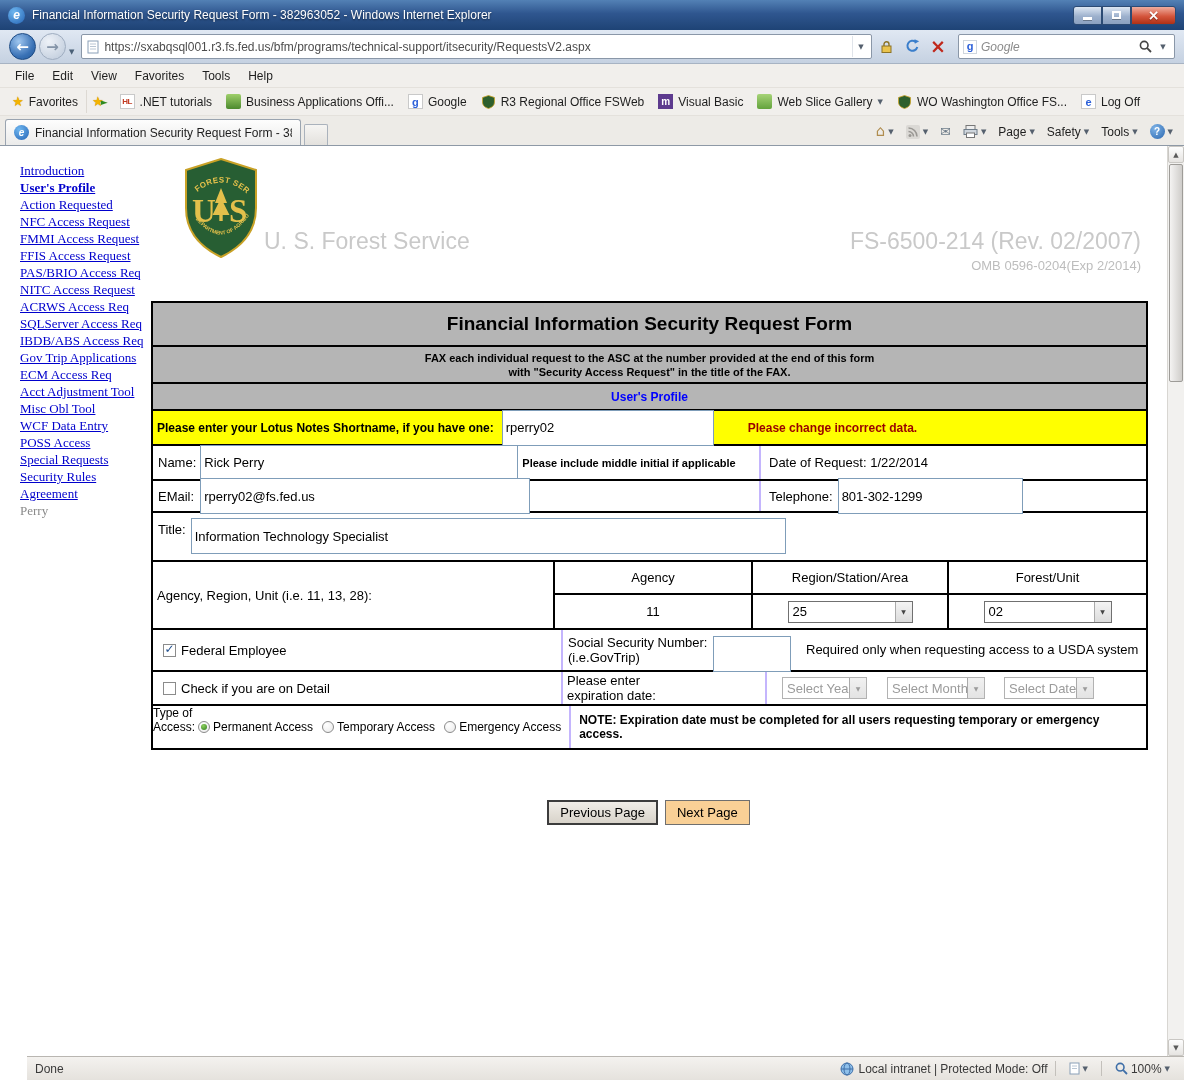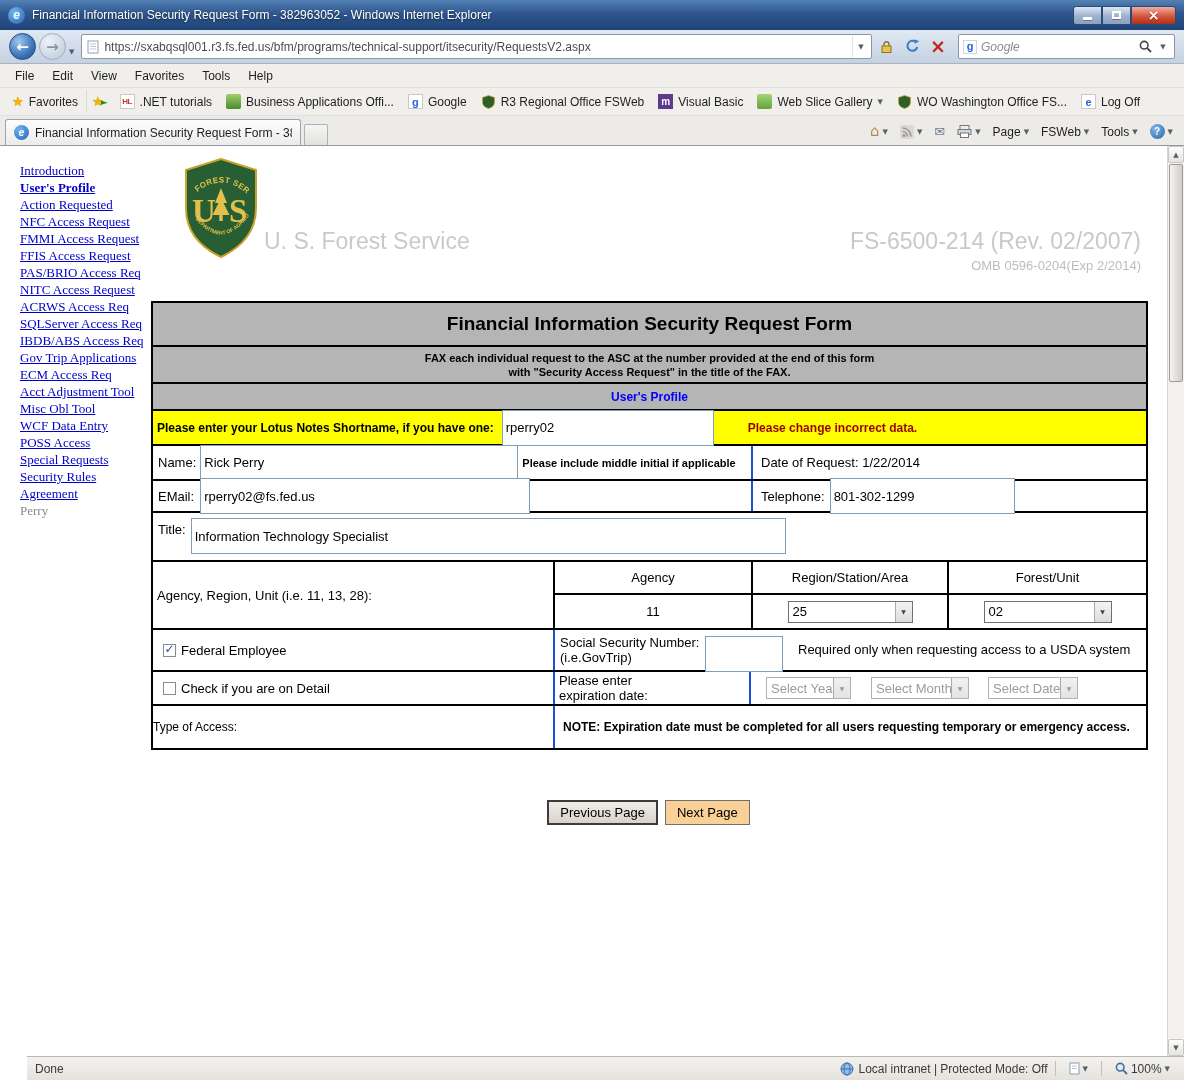--- a/index.html
+++ b/index.html
@@ -87,21 +87,21 @@
   .gray{background:#b5b5b5;}
   .ft-title{height:44px;justify-content:center;font-size:19px;font-weight:bold;}
   .ft-fax{height:37px;flex-direction:column;justify-content:center;font-size:11px;font-weight:bold;line-height:14px;text-align:center;}
   .ft-section{height:27px;justify-content:center;font-size:12px;font-weight:bold;color:#0000ff;}
   .ft-yellow{height:35px;background:#ffff00;padding-left:4px;}
   .lbl-b{font-size:12px;font-weight:bold;white-space:nowrap;}
   .warn{color:#990000;font-size:12px;font-weight:bold;margin-left:34px;white-space:nowrap;}
   input.txt{border:1px solid #7f9db9;height:36px;font-size:13px;font-family:"Liberation Sans",sans-serif;padding:1px 3px;background:#fff;color:#000;}
   .in-short{width:212px;margin-left:8px;}
   .cell{height:100%;display:flex;align-items:center;}
-  .rb{border-left:2px solid #1d4ed8;}
+  .rb{border-left:2px solid #c4b5fd;margin-left:8px;}
   .ft-name{height:35px;}
   .ft-email{height:32px;}
   .c-name{flex:0 0 598px;padding-left:5px;white-space:nowrap;}
   .c-flex{flex:1;padding-left:8px;white-space:nowrap;}
   .in-name{width:318px;margin-left:4px;}
   .hint{font-size:11px;font-weight:bold;margin-left:4px;}
   .in-email{width:330px;margin-left:6px;}
   .in-phone{width:185px;margin-left:5px;}
   .ft-titlefield{height:49px;align-items:flex-start;padding:5px 0 0 5px;}
   .in-title{width:595px;margin-left:5px;}
@@ -130,21 +130,21 @@
   .caret7{font-size:6px;color:#444;}
   .sel.dis{color:#9b9b9b;border-color:#b2b2b2;}
   .sel.dis .sel-arrow{background:linear-gradient(#f1f1f1,#e3e3e3);}
   .sel.dis .caret7{color:#9b9b9b;}
   .sel-region{width:125px;}
   .sel-forest{width:128px;}
   .sel-year{width:85px;margin-left:15px;}
   .sel-month{width:98px;margin-left:20px;}
   .sel-date{width:90px;margin-left:19px;}
   .ft-access{height:42px;border-bottom:none;align-items:stretch;}
-  .c-access{flex:0 0 400px;display:flex;flex-direction:column;justify-content:center;font-size:12px;gap:3px;}
+  .c-access{flex:0 0 400px;display:flex;flex-direction:row;justify-content:center;font-size:12px;gap:3px;}
   .radios{display:flex;align-items:center;gap:9px;}
   .rgroup{display:flex;align-items:center;gap:3px;white-space:nowrap;}
   .radio{width:12px;height:12px;border-radius:50%;border:1px solid #8b8b8b;background:radial-gradient(circle at 35% 30%,#fff,#e9e9e9);position:relative;flex:0 0 12px;}
   .radio.selected::after{content:"";position:absolute;inset:2px;border-radius:50%;background:radial-gradient(circle at 38% 32%,#8ed05e,#2f7d1f);}
   .c-note{flex:1;display:flex;align-items:center;padding:0 8px;font-size:12px;font-weight:bold;}
   .cb{width:13px;height:13px;background:#fff;border:1px solid #8b8b8b;display:inline-flex;align-items:center;justify-content:center;flex:0 0 13px;}
   .cb-check{color:#1f4e8c;font-size:12px;font-weight:bold;line-height:1;margin-top:-2px;}
 
   
   .nav-buttons{width:997px;margin-top:50px;display:flex;justify-content:center;gap:7px;}
@@ -316,21 +316,21 @@
             <rect x="1" y="4.5" width="13" height="5" fill="#cfd6dd" stroke="#6f7d8a"></rect>
             <rect x="3.5" y="8" width="8" height="4.5" fill="#fff" stroke="#777"></rect>
           </svg>
         <span class="caret-sm glyph">▼</span>
       </div>
       <div class="cmd">
         <span>Page</span>
         <span class="caret-sm glyph">▼</span>
       </div>
       <div class="cmd">
-        <span>FSWeb</span>
+        <span>Safety</span>
         <span class="caret-sm glyph">▼</span>
       </div>
       <div class="cmd">
         <span>Tools</span>
         <span class="caret-sm glyph">▼</span>
       </div>
       <div class="cmd">
         <span class="help-circle">?</span>
         <span class="caret-sm glyph">▼</span>
       </div>
@@ -504,20 +504,34 @@
               <span class="sel-arrow">
                   <span class="caret7 glyph">▼</span>
                 </span>
             </div>
           </div>
         </div>
 
         <div class="ft-row ft-access">
           <div class="c-access">
             <span>Type of Access:</span>
+            <div class="radios">
+              <span class="rgroup">
+                <span class="radio selected"></span>
+                <span>Permanent Access</span>
+              </span>
+              <span class="rgroup">
+                <span class="radio"></span>
+                <span>Temporary Access</span>
+              </span>
+              <span class="rgroup">
+                <span class="radio"></span>
+                <span>Emergency Access</span>
+              </span>
+            </div>
           </div>
           <div class="c-note rb">NOTE: Expiration date must be completed for all users requesting temporary or emergency access.</div>
         </div>
 
       </div>
 
       <div class="nav-buttons">
         <button class="btn prev">Previous Page</button>
         <button class="btn next">Next Page</button>
       </div>

